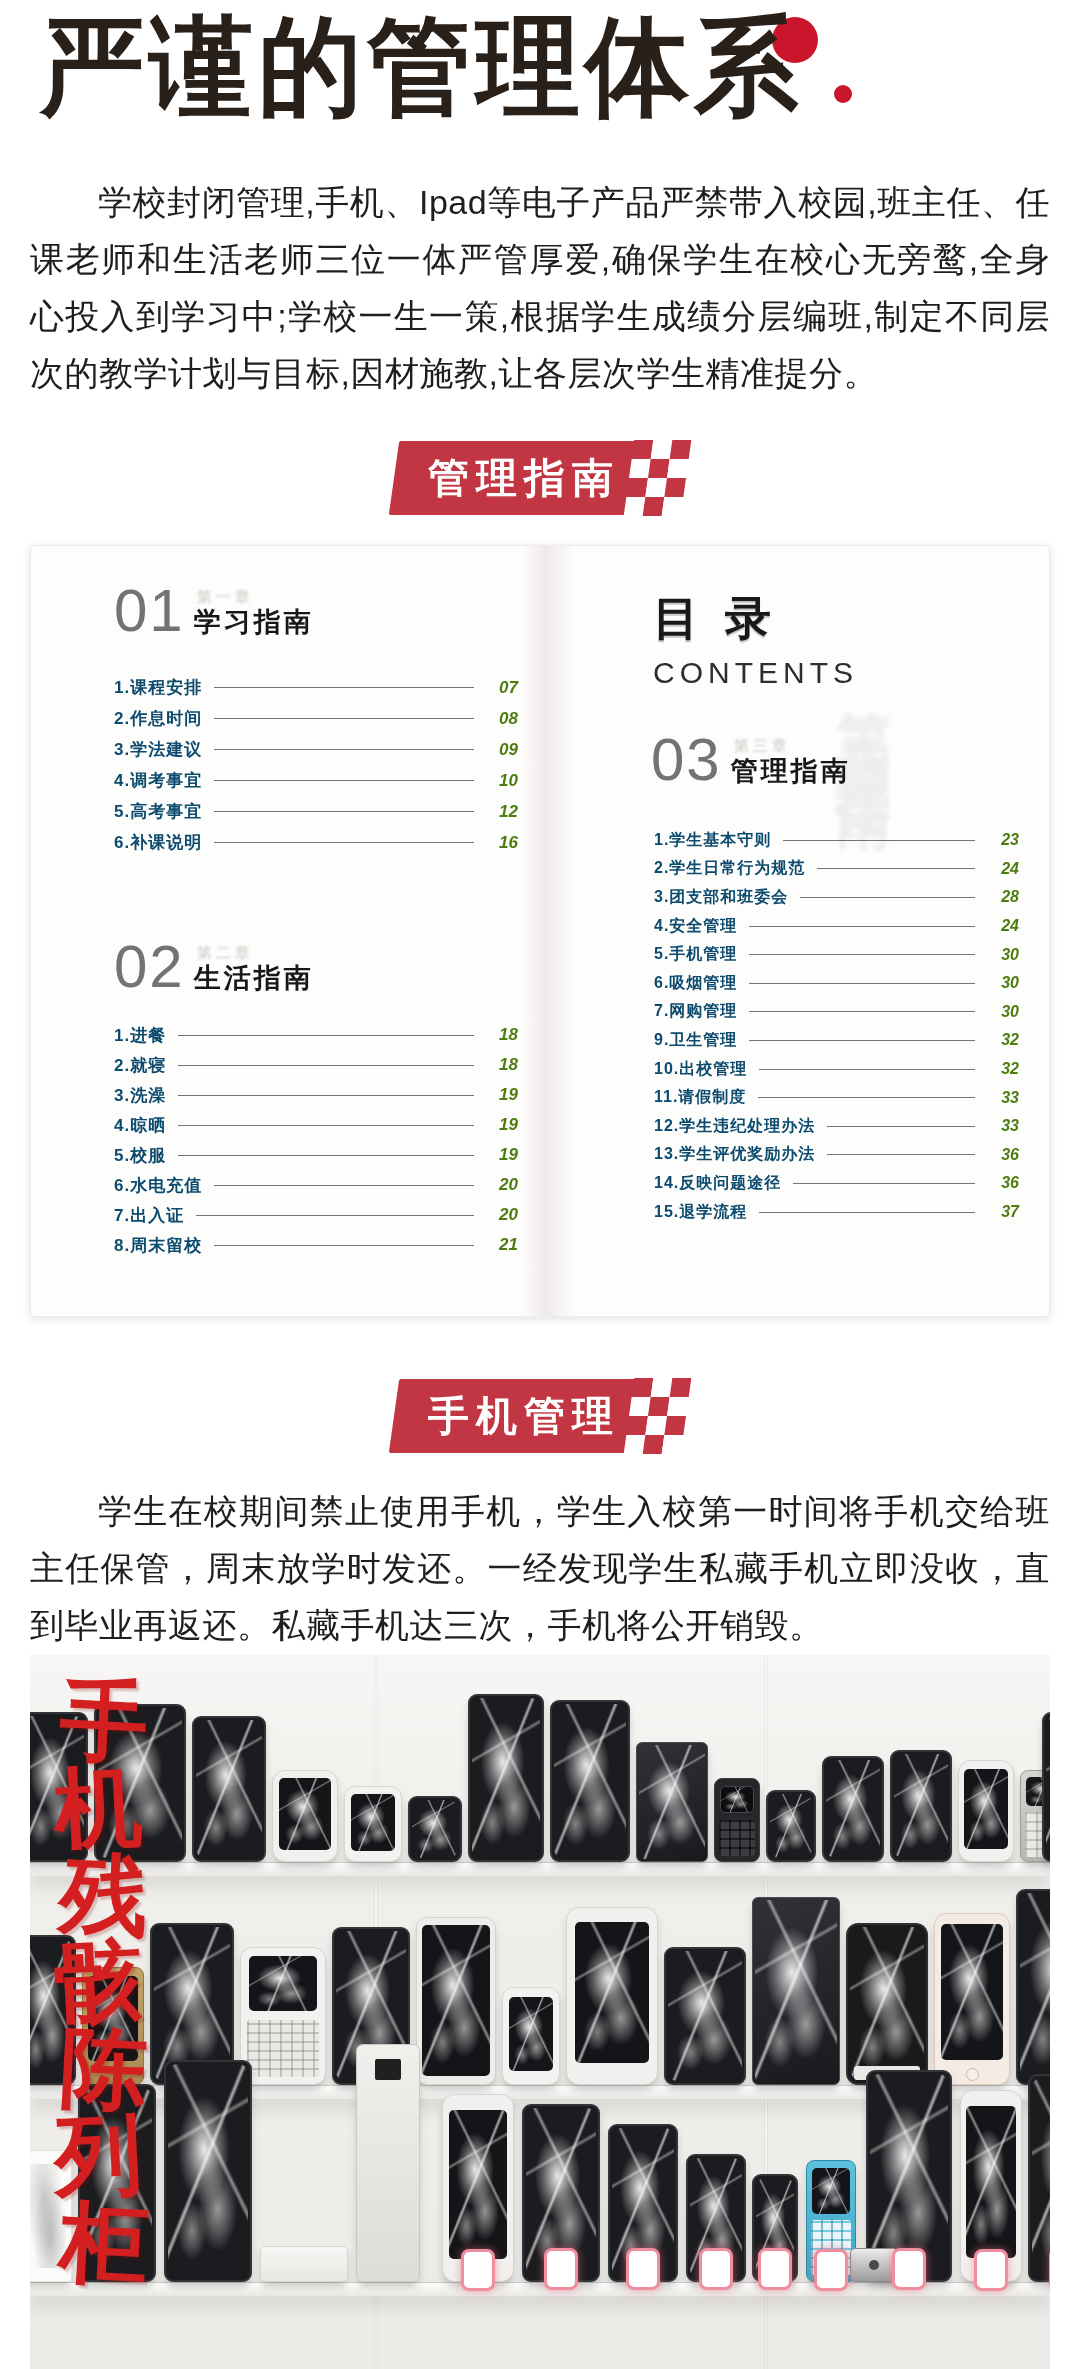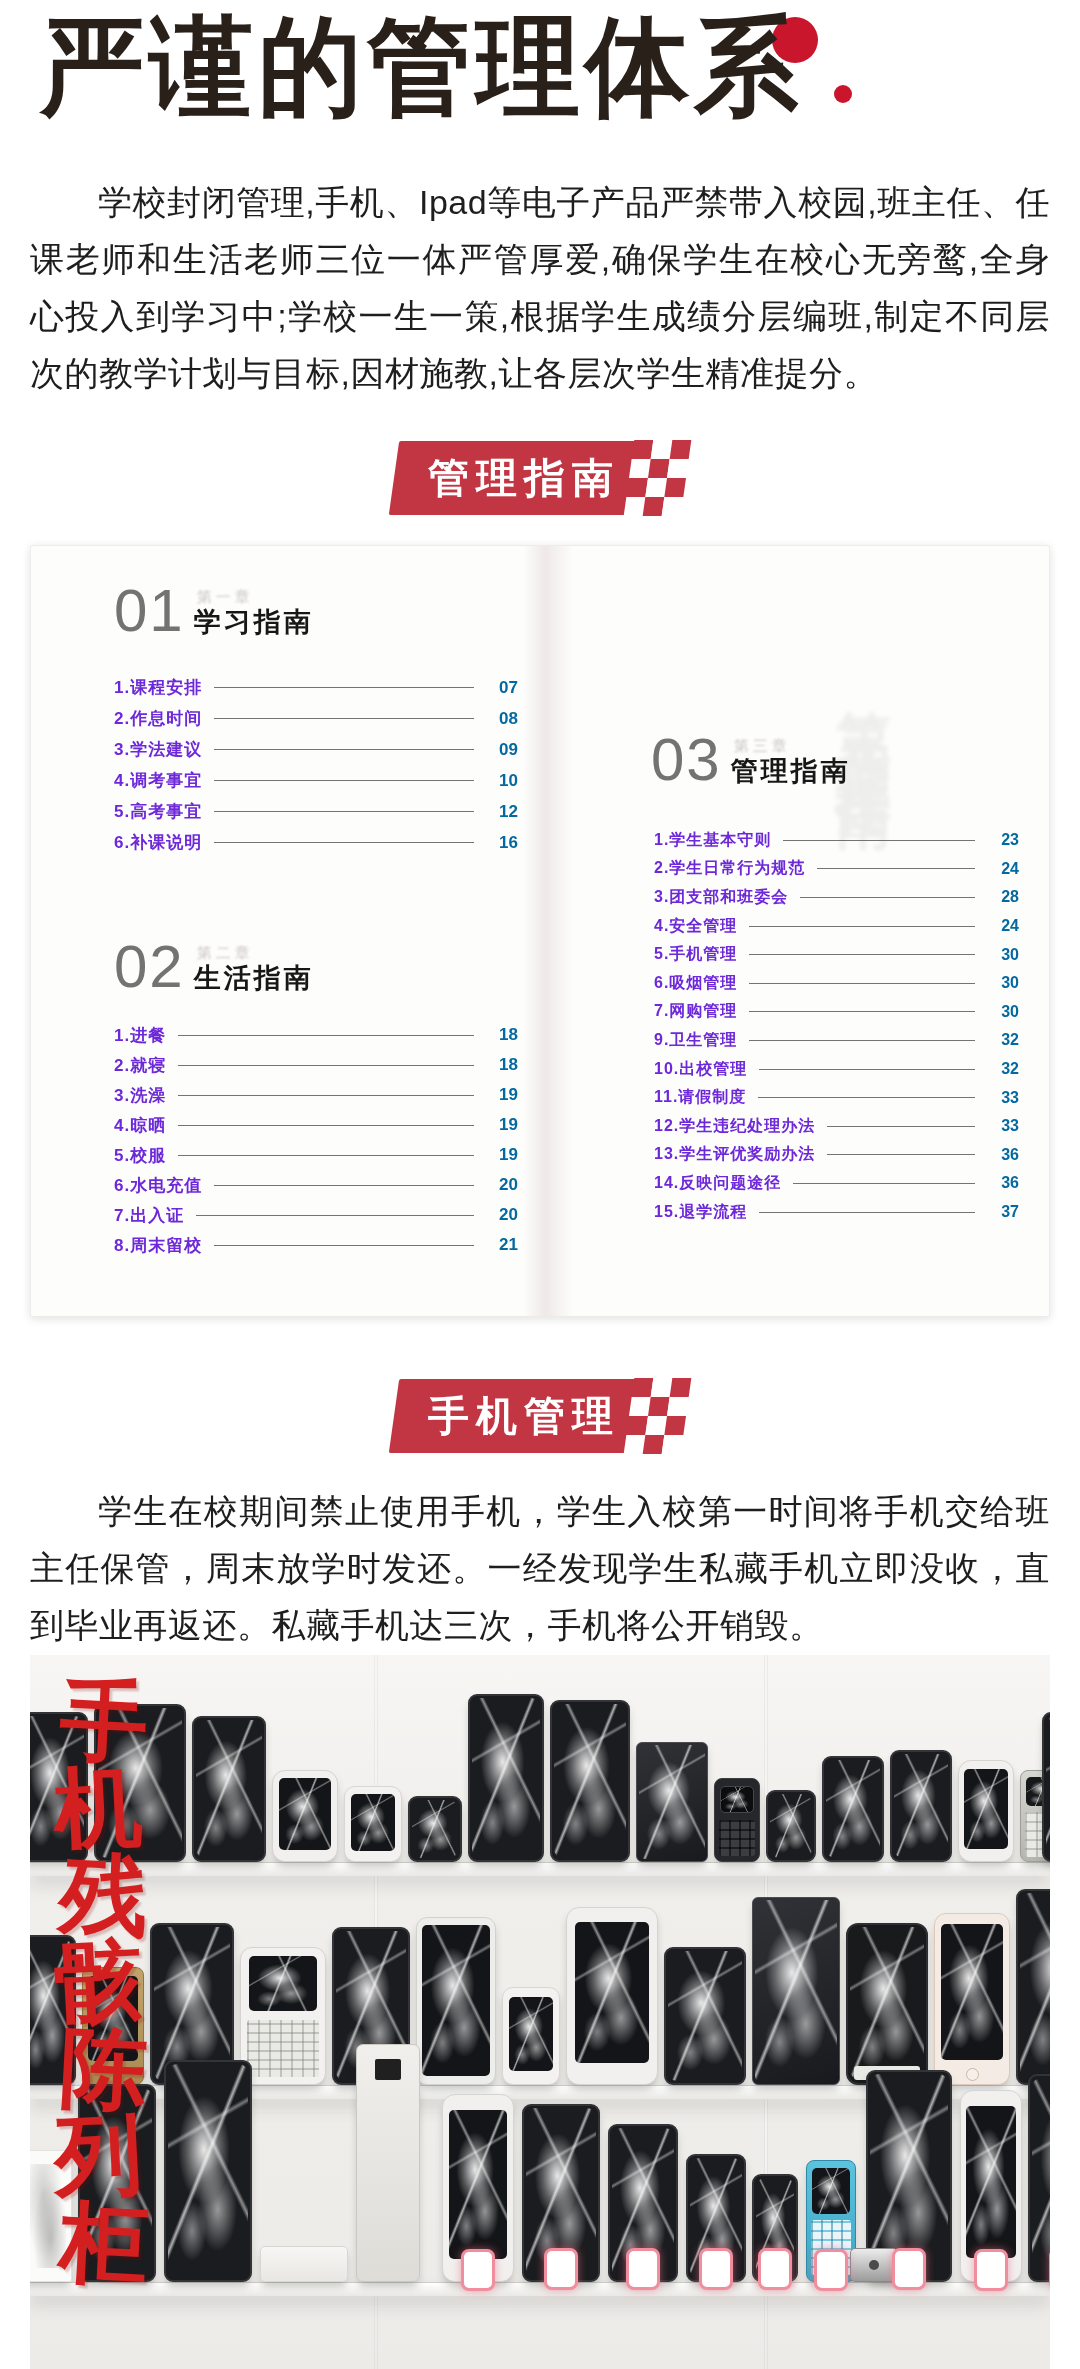--- a/index.html
+++ b/index.html
@@ -48,23 +48,23 @@
   .sec-head { position:absolute; display:flex; align-items:flex-end; }
   .sec-num { font-family:"Liberation Sans", sans-serif; font-weight:100;
     font-size:60px; line-height:62px; color:#737373; letter-spacing:2px; }
   .sec-meta { position:relative; margin-left:9px; padding-bottom:2px; }
   .sec-chap { position:absolute; left:3px; top:-16px; font-size:15px;
     color:#b9b4ae; letter-spacing:4px; filter:blur(1px); opacity:.8; white-space:nowrap; }
   .sec-title { font-size:27px; font-weight:800; color:#171717; letter-spacing:3px; white-space:nowrap; }
 
   .toc-list { position:absolute; }
   .toc-row { display:flex; align-items:center; }
-  .toc-label { font-size:17px; font-weight:700; color:#6d28d9; letter-spacing:1px; white-space:nowrap; }
+  .toc-label { font-size:17px; font-weight:700; color:#0c4a6e; letter-spacing:1px; white-space:nowrap; }
   .toc-line { flex:1; height:0; border-top:1.4px solid #5c5c5c; margin:0 12px; opacity:.85; }
-  .toc-page { font-size:17px; font-weight:700; color:#0369a1; min-width:32px; text-align:right; }
+  .toc-page { font-size:17px; font-weight:700; color:#4d7c0f; min-width:32px; text-align:right;font-style:italic; }
   .toc-list.small .toc-label, .toc-list.small .toc-page { font-size:16px; }
 
   .toc-heading { position:absolute; left:622px; top:42px; }
   .toc-cn { font-family:"DejaVu Serif", serif; font-size:46px; font-weight:800;
     color:#191919; letter-spacing:26px; text-shadow:0 2px 1px rgba(90,90,90,.35); }
   .toc-en { margin-top:6px; font-size:30px; font-weight:400; color:#2d2d2d; letter-spacing:5px; }
 
   
   .photo { position:absolute; left:30px; top:1655px; width:1020px; height:714px;
     overflow:hidden;
@@ -174,20 +174,24 @@
       <span class="ck ck-r"></span>
       <span class="ck ck-w"></span>
       <span class="ck ck-r"></span>
       <span class="ck ck-w"></span>
     </div>
 </div>
 
 <div class="book" id="book">
   <div class="gutter"></div>
   <div class="ghost-col">第三章管理指南</div>
+  <div class="toc-heading">
+    <div class="toc-cn">目录</div>
+    <div class="toc-en">CONTENTS</div>
+  </div>
 <div class="sec-head" style="left: 83px; top: 34px;">
       <span class="sec-num">01</span>
       <span class="sec-meta"><span class="sec-chap">第一章</span><span class="sec-title">学习指南</span></span>
     </div>
     <div class="toc-list" style="left: 83px; top: 126px; width: 404px;">
       <div class="toc-row" style="height: 31px;">
         <span class="toc-label">1.课程安排</span>
         <span class="toc-line"></span>
         <span class="toc-page">07</span>
       </div>

